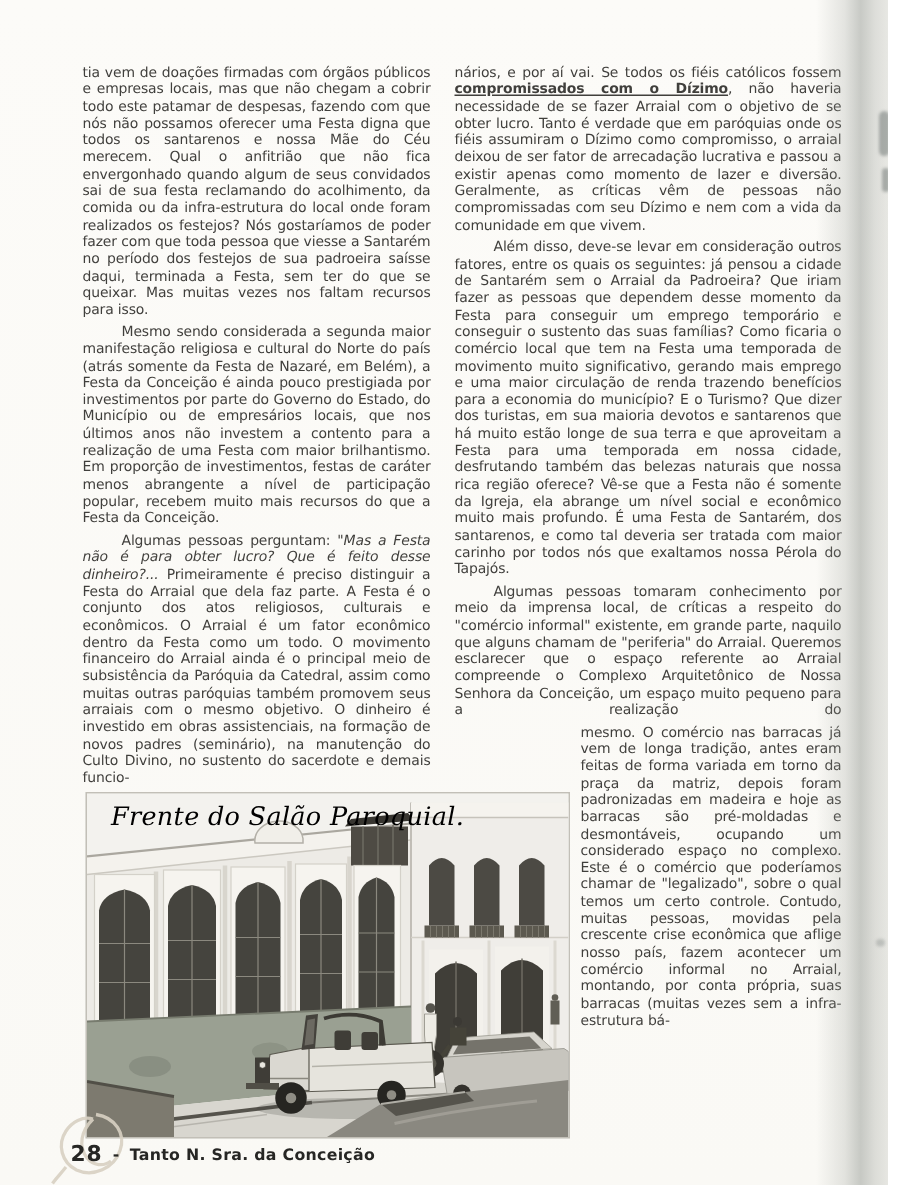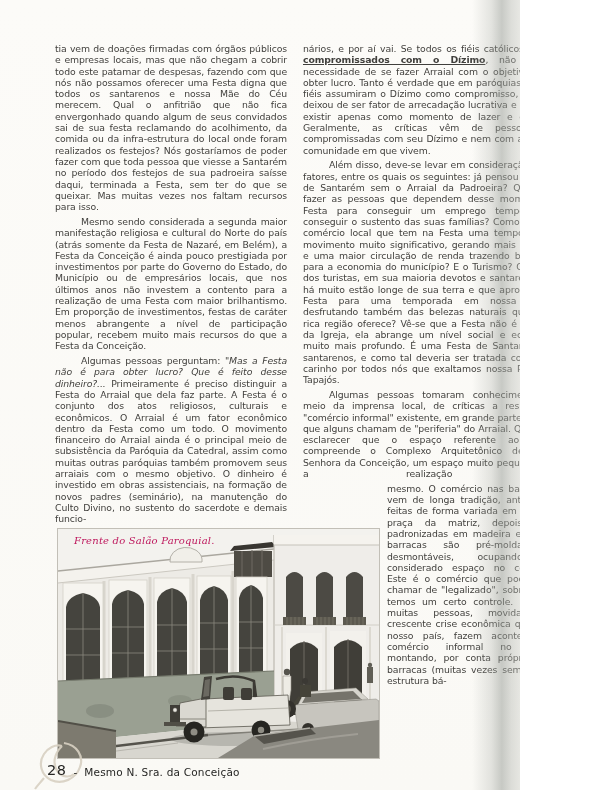--- a/index.html
+++ b/index.html
@@ -1,17 +1,17 @@
 <!DOCTYPE html>
 <html lang="pt"><head>
 <meta charset="utf-8">
 <style>
   html,body{margin:0;padding:0;}
   .page{
-    position:relative;width:520px;height:790px;overflow:hidden;
+    position:relative;width:592px;height:790px;overflow:hidden;
     background:linear-gradient(180deg,#fcfbf8 0%,#faf9f5 100%);
     font-family:"DejaVu Sans",sans-serif;color:#403f3c;
   }
   
   .edge-shadow{
     position:absolute;top:0;right:0;width:48px;height:790px;pointer-events:none;
     background:linear-gradient(to right,
       rgba(175,178,172,0) 0%,
       rgba(163,167,161,0.28) 40%,
       rgba(148,153,147,0.5) 62%,
@@ -40,28 +40,28 @@
   .photo-intrusion{float:left;width:84px;height:252px;}
 
   .photo{
     position:absolute;left:57px;top:528px;width:321px;height:229px;
     border:1px solid #c2bfb7;background:#f0efeb;box-sizing:content-box;
   }
   .photo svg{display:block;}
   .caption{
     position:absolute;left:16px;top:6px;
     font-family:"DejaVu Serif",serif;font-style:italic;
-    font-size:10px;color:#be185d;letter-spacing:0.2px;white-space:nowrap;
+    font-size:17px;color:#000000;letter-spacing:0.2px;white-space:nowrap;
   }
 
   .watermark{position:absolute;left:34px;top:740px;opacity:.9;}
 
   .footer{
-    position:absolute;left:47px;top:762px;display:flex;align-items:flex-end;gap:7px;
-    font-weight:normal;color:#262624;
+    position:absolute;left:47px;top:762px;display:flex;align-items:center;gap:7px;
+    font-weight:bold;color:#262624;
   }
   .page-num{font-size:14.5px;letter-spacing:.5px;}
   .footer-sep{font-size:10.5px;}
   .footer-title{font-size:10.5px;letter-spacing:.2px;}
 </style>
 </head>
 <body>
 
 <div class="page">
 
@@ -216,20 +216,20 @@
     <g fill="none" stroke="#d8d1c3" stroke-width="2.2">
       <path d="M30 3 C43 5 50 16 46 27 C42 39 28 45 17 40 C7 35 4 23 10 14 C14 8 21 4 28 6"></path>
       <path d="M28 6 C20 14 18 24 24 32 C28 37 35 38 40 34"></path>
       <path d="M10 38 C6 43 3 46 1 49"></path>
     </g>
   </svg>
 
   <div class="footer">
     <span class="page-num">28</span>
     <span class="footer-sep">-</span>
-    <span class="footer-title">Mesmo N. Sra. da Conceição</span>
+    <span class="footer-title">Tanto N. Sra. da Conceição</span>
   </div>
 
   <div class="edge-shadow"></div>
   <div class="smudge s1"></div>
   <div class="smudge s2"></div>
   <div class="smudge s3"></div>
 </div>
 
 </body></html>

